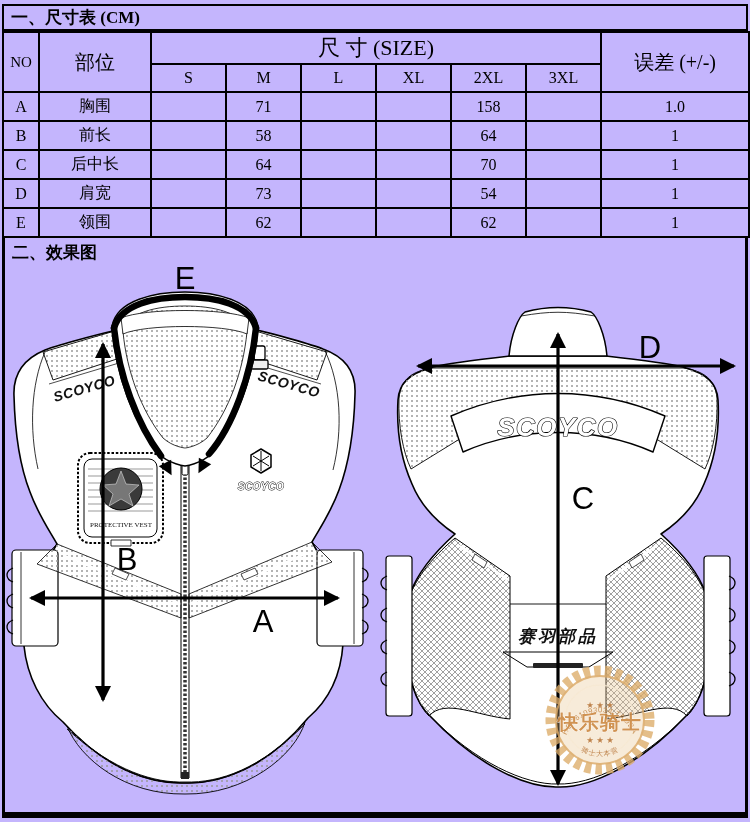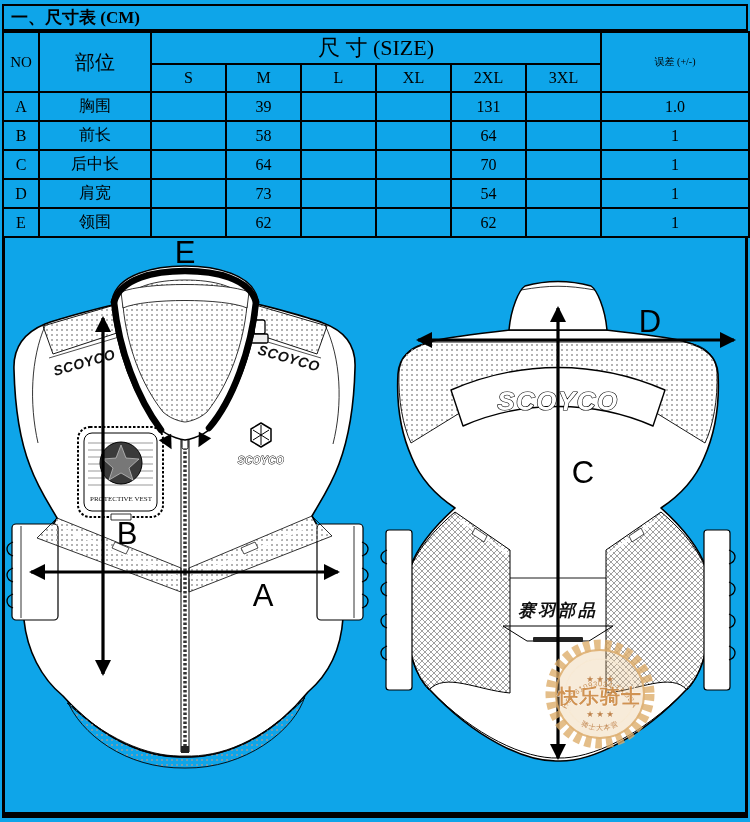--- a/index.html
+++ b/index.html
@@ -1,16 +1,16 @@
 <!DOCTYPE html>
 <html><head>
 <meta charset="utf-8">
 <style>
   html,body{margin:0;padding:0;background:#fff;}
-  .page{position:relative;width:750px;height:822px;background:#0ea5e9;overflow:hidden;
+  .page{position:relative;width:750px;height:822px;background:#c4b5fd;overflow:hidden;
         font-family:"Liberation Sans","DejaVu Sans",sans-serif;color:#000;}
   .title-box{margin:4px 2px 0 2px;border:2px solid #000;height:23px;line-height:23px;
         font-family:"Liberation Serif","DejaVu Serif",serif;
         font-weight:bold;font-size:17px;padding-left:7px;}
   table.size-table{border-collapse:collapse;width:746px;margin:0 2px;table-layout:fixed;
         font-family:"Liberation Serif","DejaVu Serif",serif;}
   table.size-table td{border:2px solid #000;text-align:center;vertical-align:middle;
         padding:0;font-size:16px;}
   table.size-table tr{height:29px;}
   table.size-table tr.hrow1{height:30px;}
@@ -40,38 +40,38 @@
       <col style="width:75px">
         <col style="width:75px">
         <col style="width:75px">
       <col style="width:148px">
     </colgroup>
     <tbody>
         <tr class="hrow1">
       <td rowspan="2" style="font-size:15px">NO</td>
       <td rowspan="2" style="font-size:20px">部位</td>
       <td colspan="6" style="font-size:22px">尺  寸 (SIZE)</td>
-      <td rowspan="2" style="font-size:10px">误差 (+/-)</td>
+      <td rowspan="2" style="font-size:20px">误差 (+/-)</td>
     </tr>
     <tr class="hrow2">
       <td>S</td>
       <td>M</td>
       <td>L</td>
       <td>XL</td>
       <td>2XL</td>
       <td>3XL</td>
     </tr>
     <tr>
       <td>A</td>
       <td>胸围</td>
       <td></td>
-      <td>39</td>
-      <td></td>
-      <td></td>
-      <td>131</td>
+      <td>71</td>
+      <td></td>
+      <td></td>
+      <td>158</td>
       <td></td>
       <td>1.0</td>
     </tr>
     <tr>
       <td>B</td>
       <td>前长</td>
       <td></td>
       <td>58</td>
       <td></td>
       <td></td>
@@ -109,20 +109,21 @@
       <td></td>
       <td></td>
       <td>62</td>
       <td></td>
       <td>1</td>
     </tr>
   </tbody>
     </table>
 
   <div class="sec2">
+    <div class="sec2-title">二、效果图</div>
 
     <svg class="diagram" width="740" height="548" viewBox="0 0 740 548">
       <defs>
         <pattern id="dots" width="5" height="5" patternUnits="userSpaceOnUse">
           <circle cx="2" cy="2" r="1" fill="#9a9a9a"></circle>
         </pattern>
         <pattern id="xh" width="6" height="6" patternUnits="userSpaceOnUse">
           <path d="M0,6 L6,0 M0,0 L6,6" stroke="#777" stroke-width="0.7"></path>
         </pattern>
         <marker id="arr" markerUnits="userSpaceOnUse" markerWidth="18" markerHeight="18" viewBox="0 0 18 18" refX="15" refY="9" orient="auto-start-reverse">

